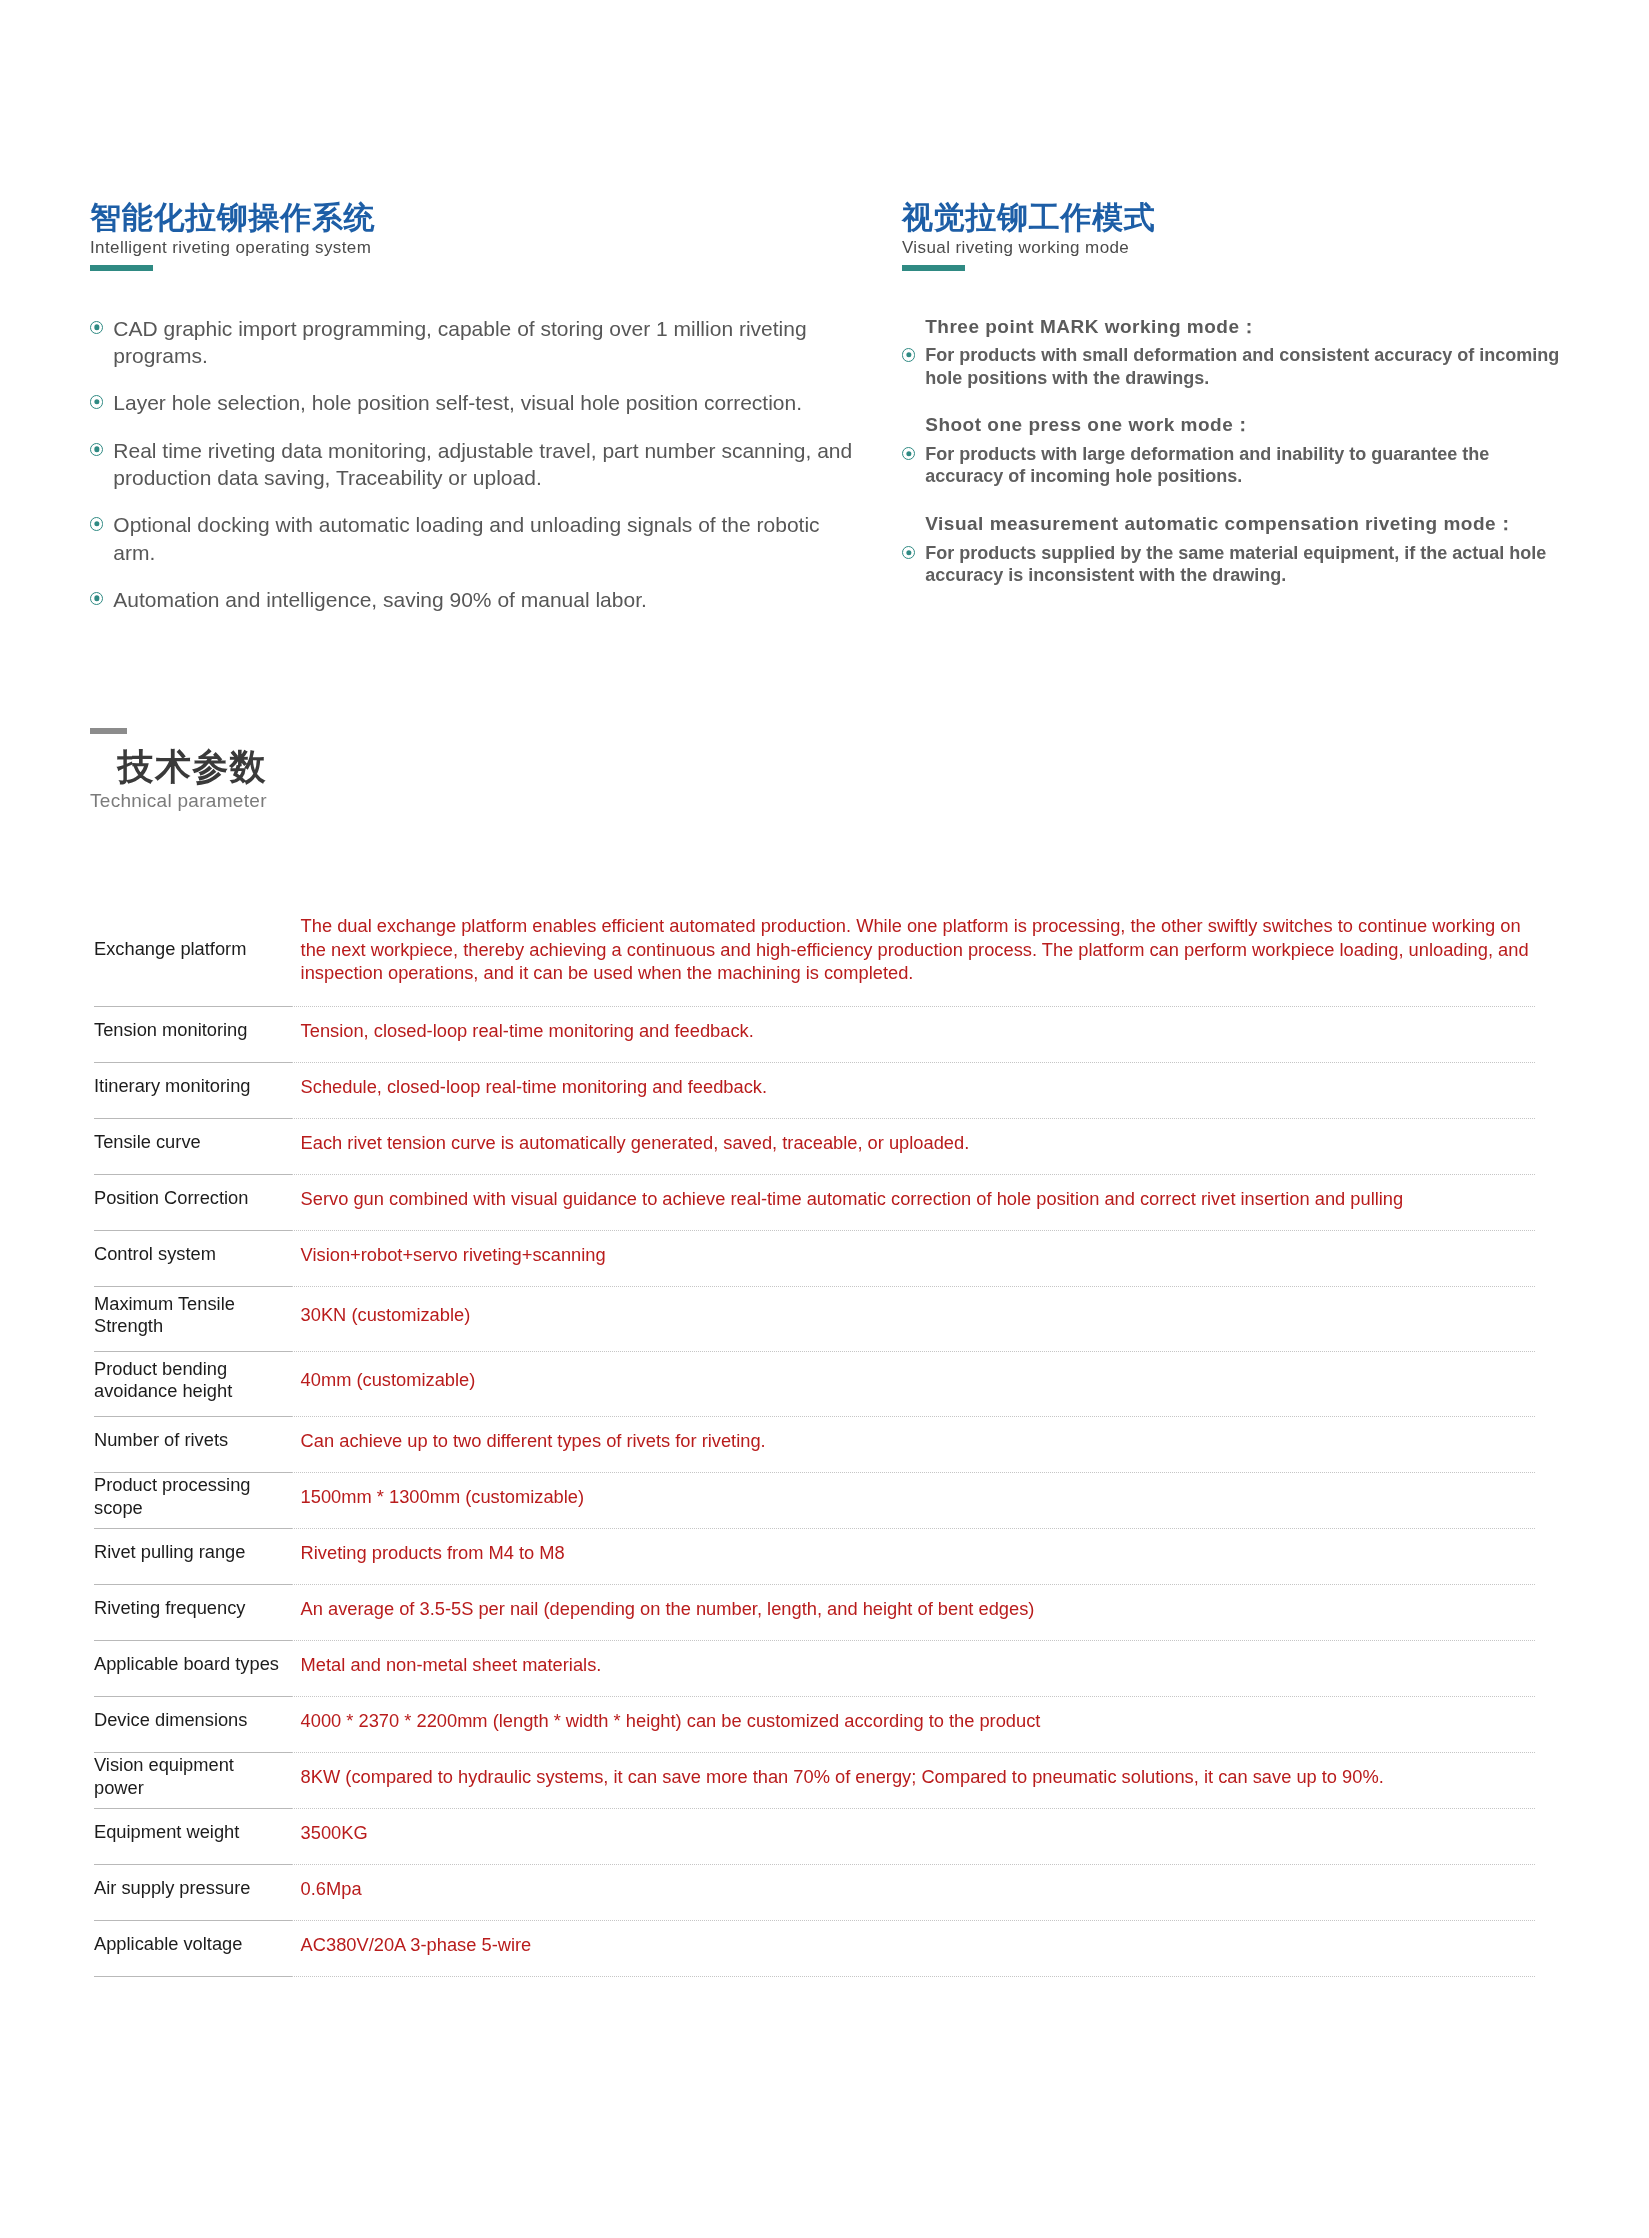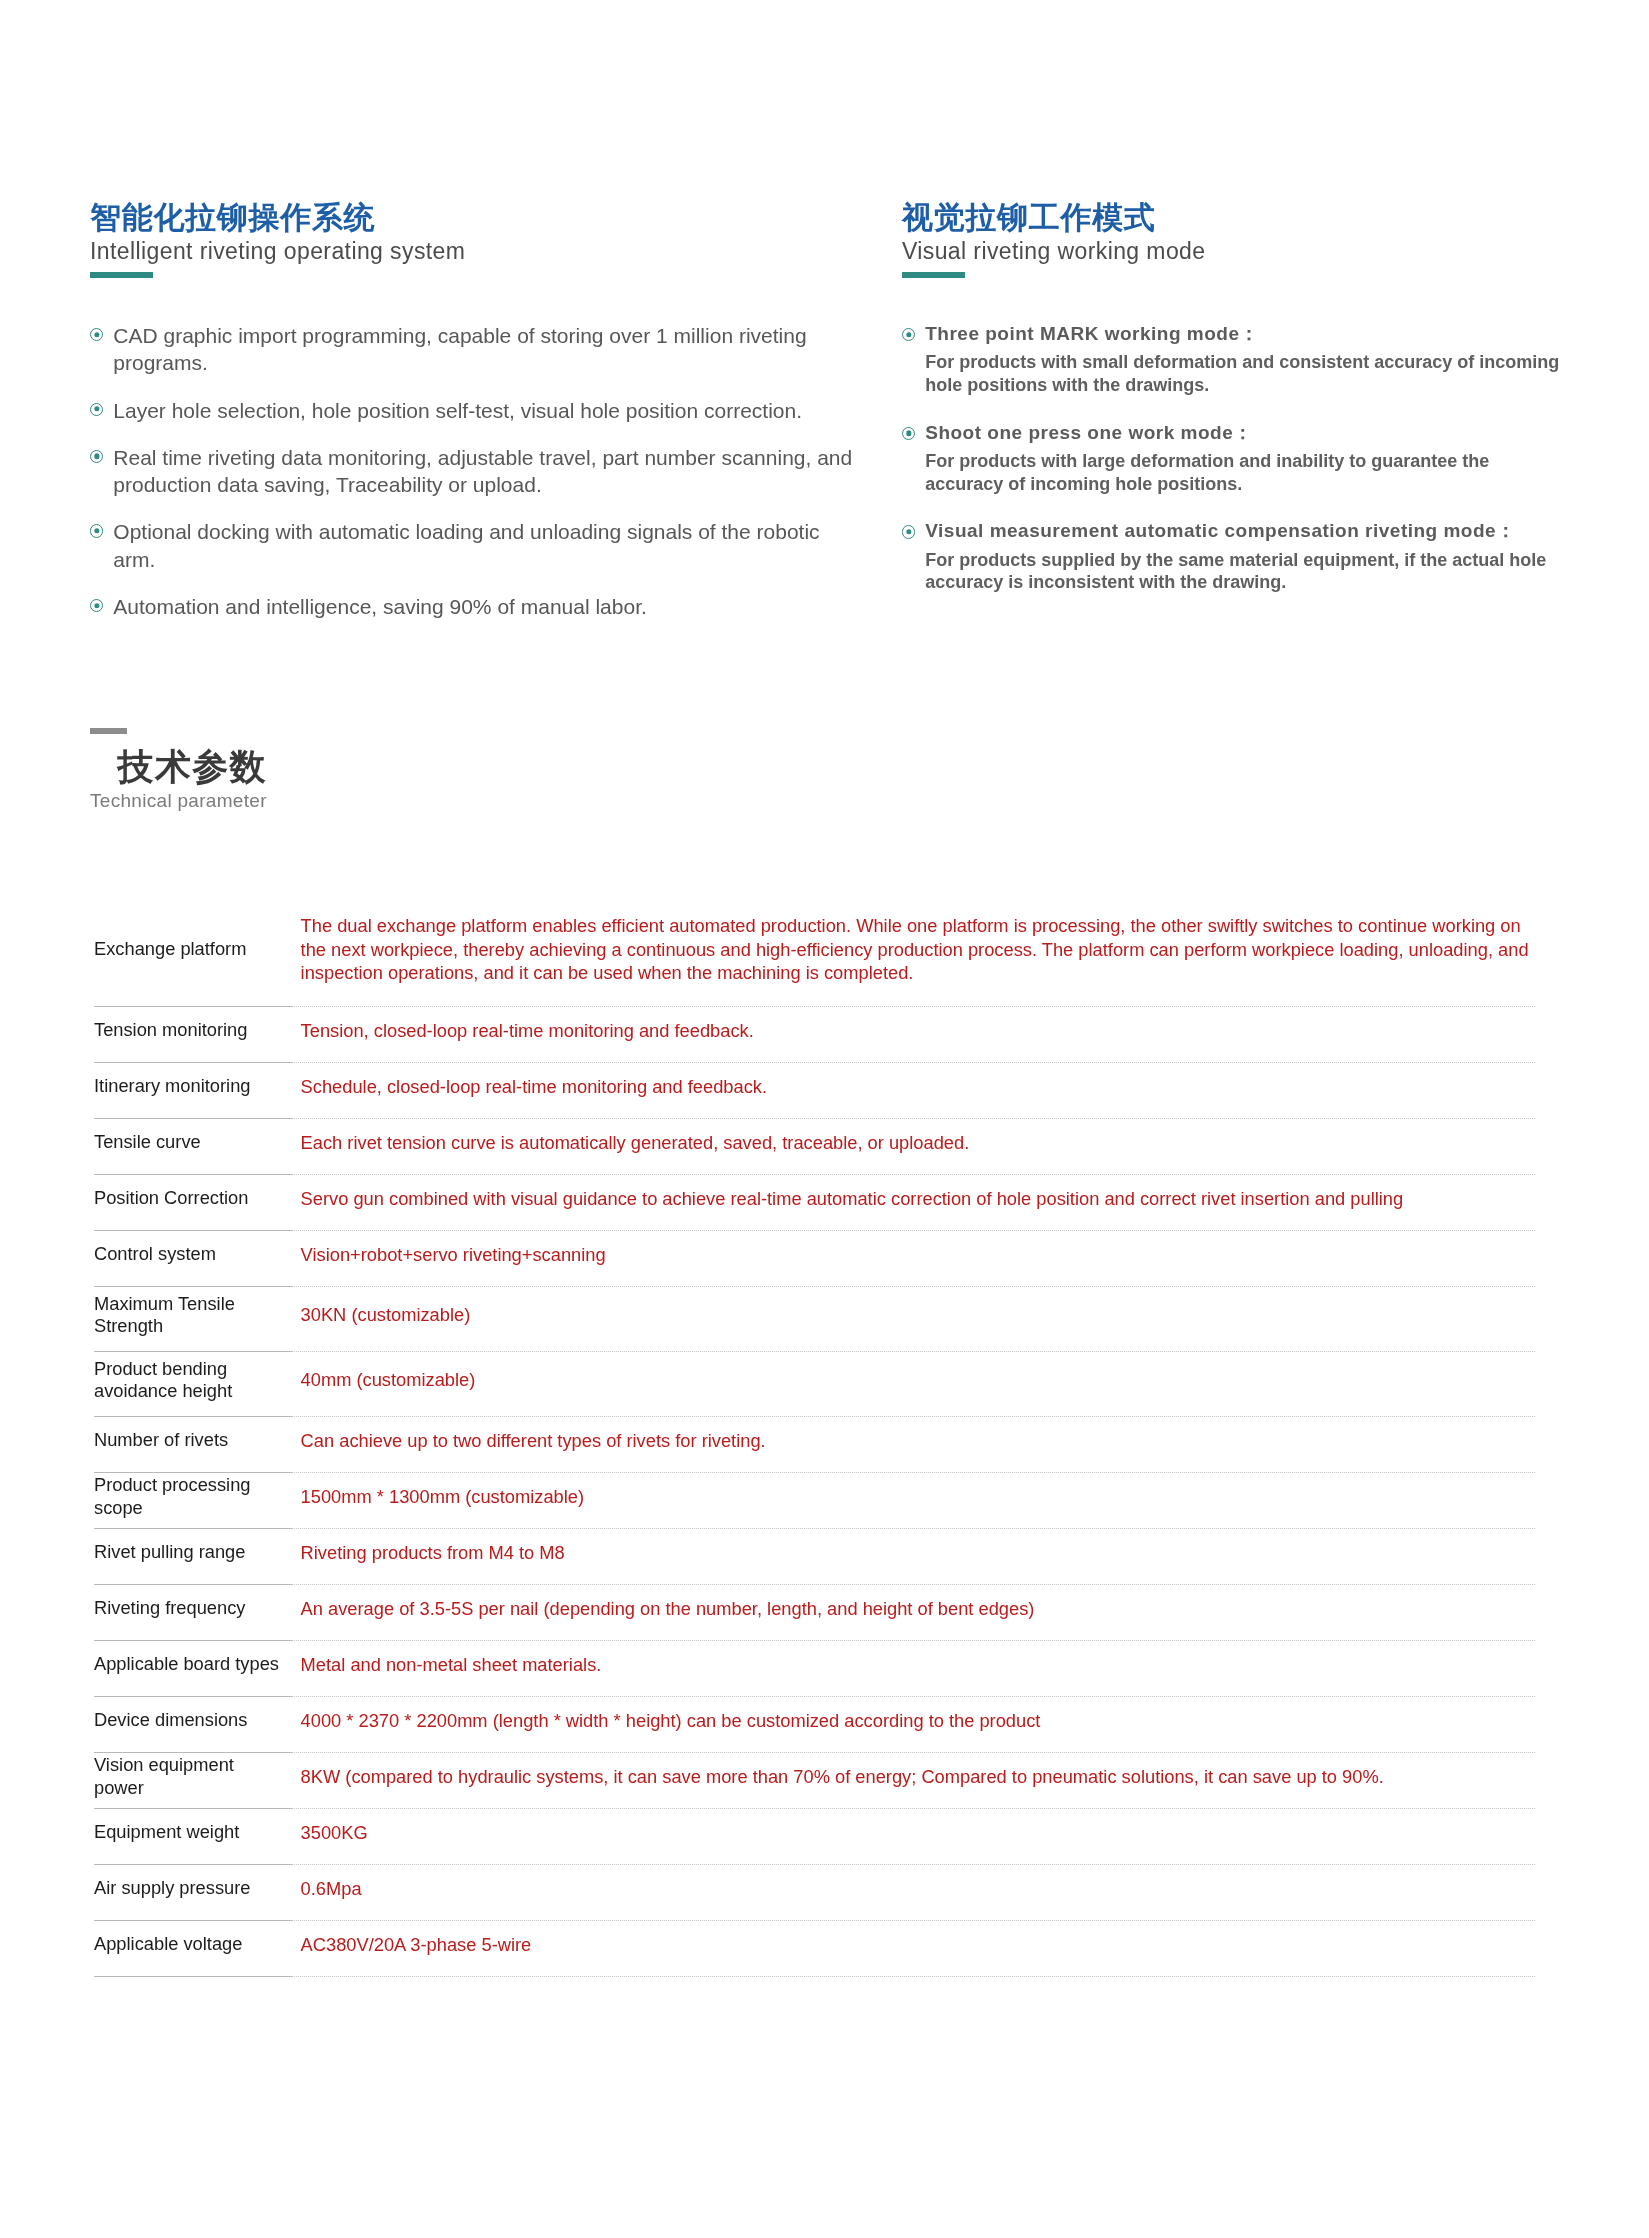--- a/index.html
+++ b/index.html
@@ -28,21 +28,21 @@
   .blk-title-cn {
     font-size:31px;
     font-weight:bold;
     color:#1d5ea6;
     letter-spacing:0.7px;
     line-height:1.15;
     margin:0 0 2.7px 0;
     white-space:nowrap;
   }
   .blk-title-en {
-    font-size:23px;
+    font-size:17px;
     color:#4b4b4b;
     line-height:1.2;
     letter-spacing:0.4px;
     margin:0;
     white-space:nowrap;
   }
   .accent-rule {
     width:63px; height:6px;
     background:#2f8a83;
     margin-top:6px;
@@ -74,21 +74,21 @@
     transform:translate(-50%,-50%);
   }
   .btext {
     font-size:21px;
     line-height:1.30;
     color:#575757;
   }
 
   
   .bullets-right { margin-top:44px; }
-  .mode { display:flex; align-items:flex-start; margin-bottom:24px; }
+  .mode { display:flex; align-items:center; margin-bottom:24px; }
   .mode:last-child{ margin-bottom:0; }
   .mode-body { flex:1 1 auto; }
   .mode-head {
     font-size:19px;
     font-weight:bold;
     color:#5b5b5b;
     letter-spacing:0.5px;
     line-height:1.30;
     margin:0 0 4.7px 0;
   }

